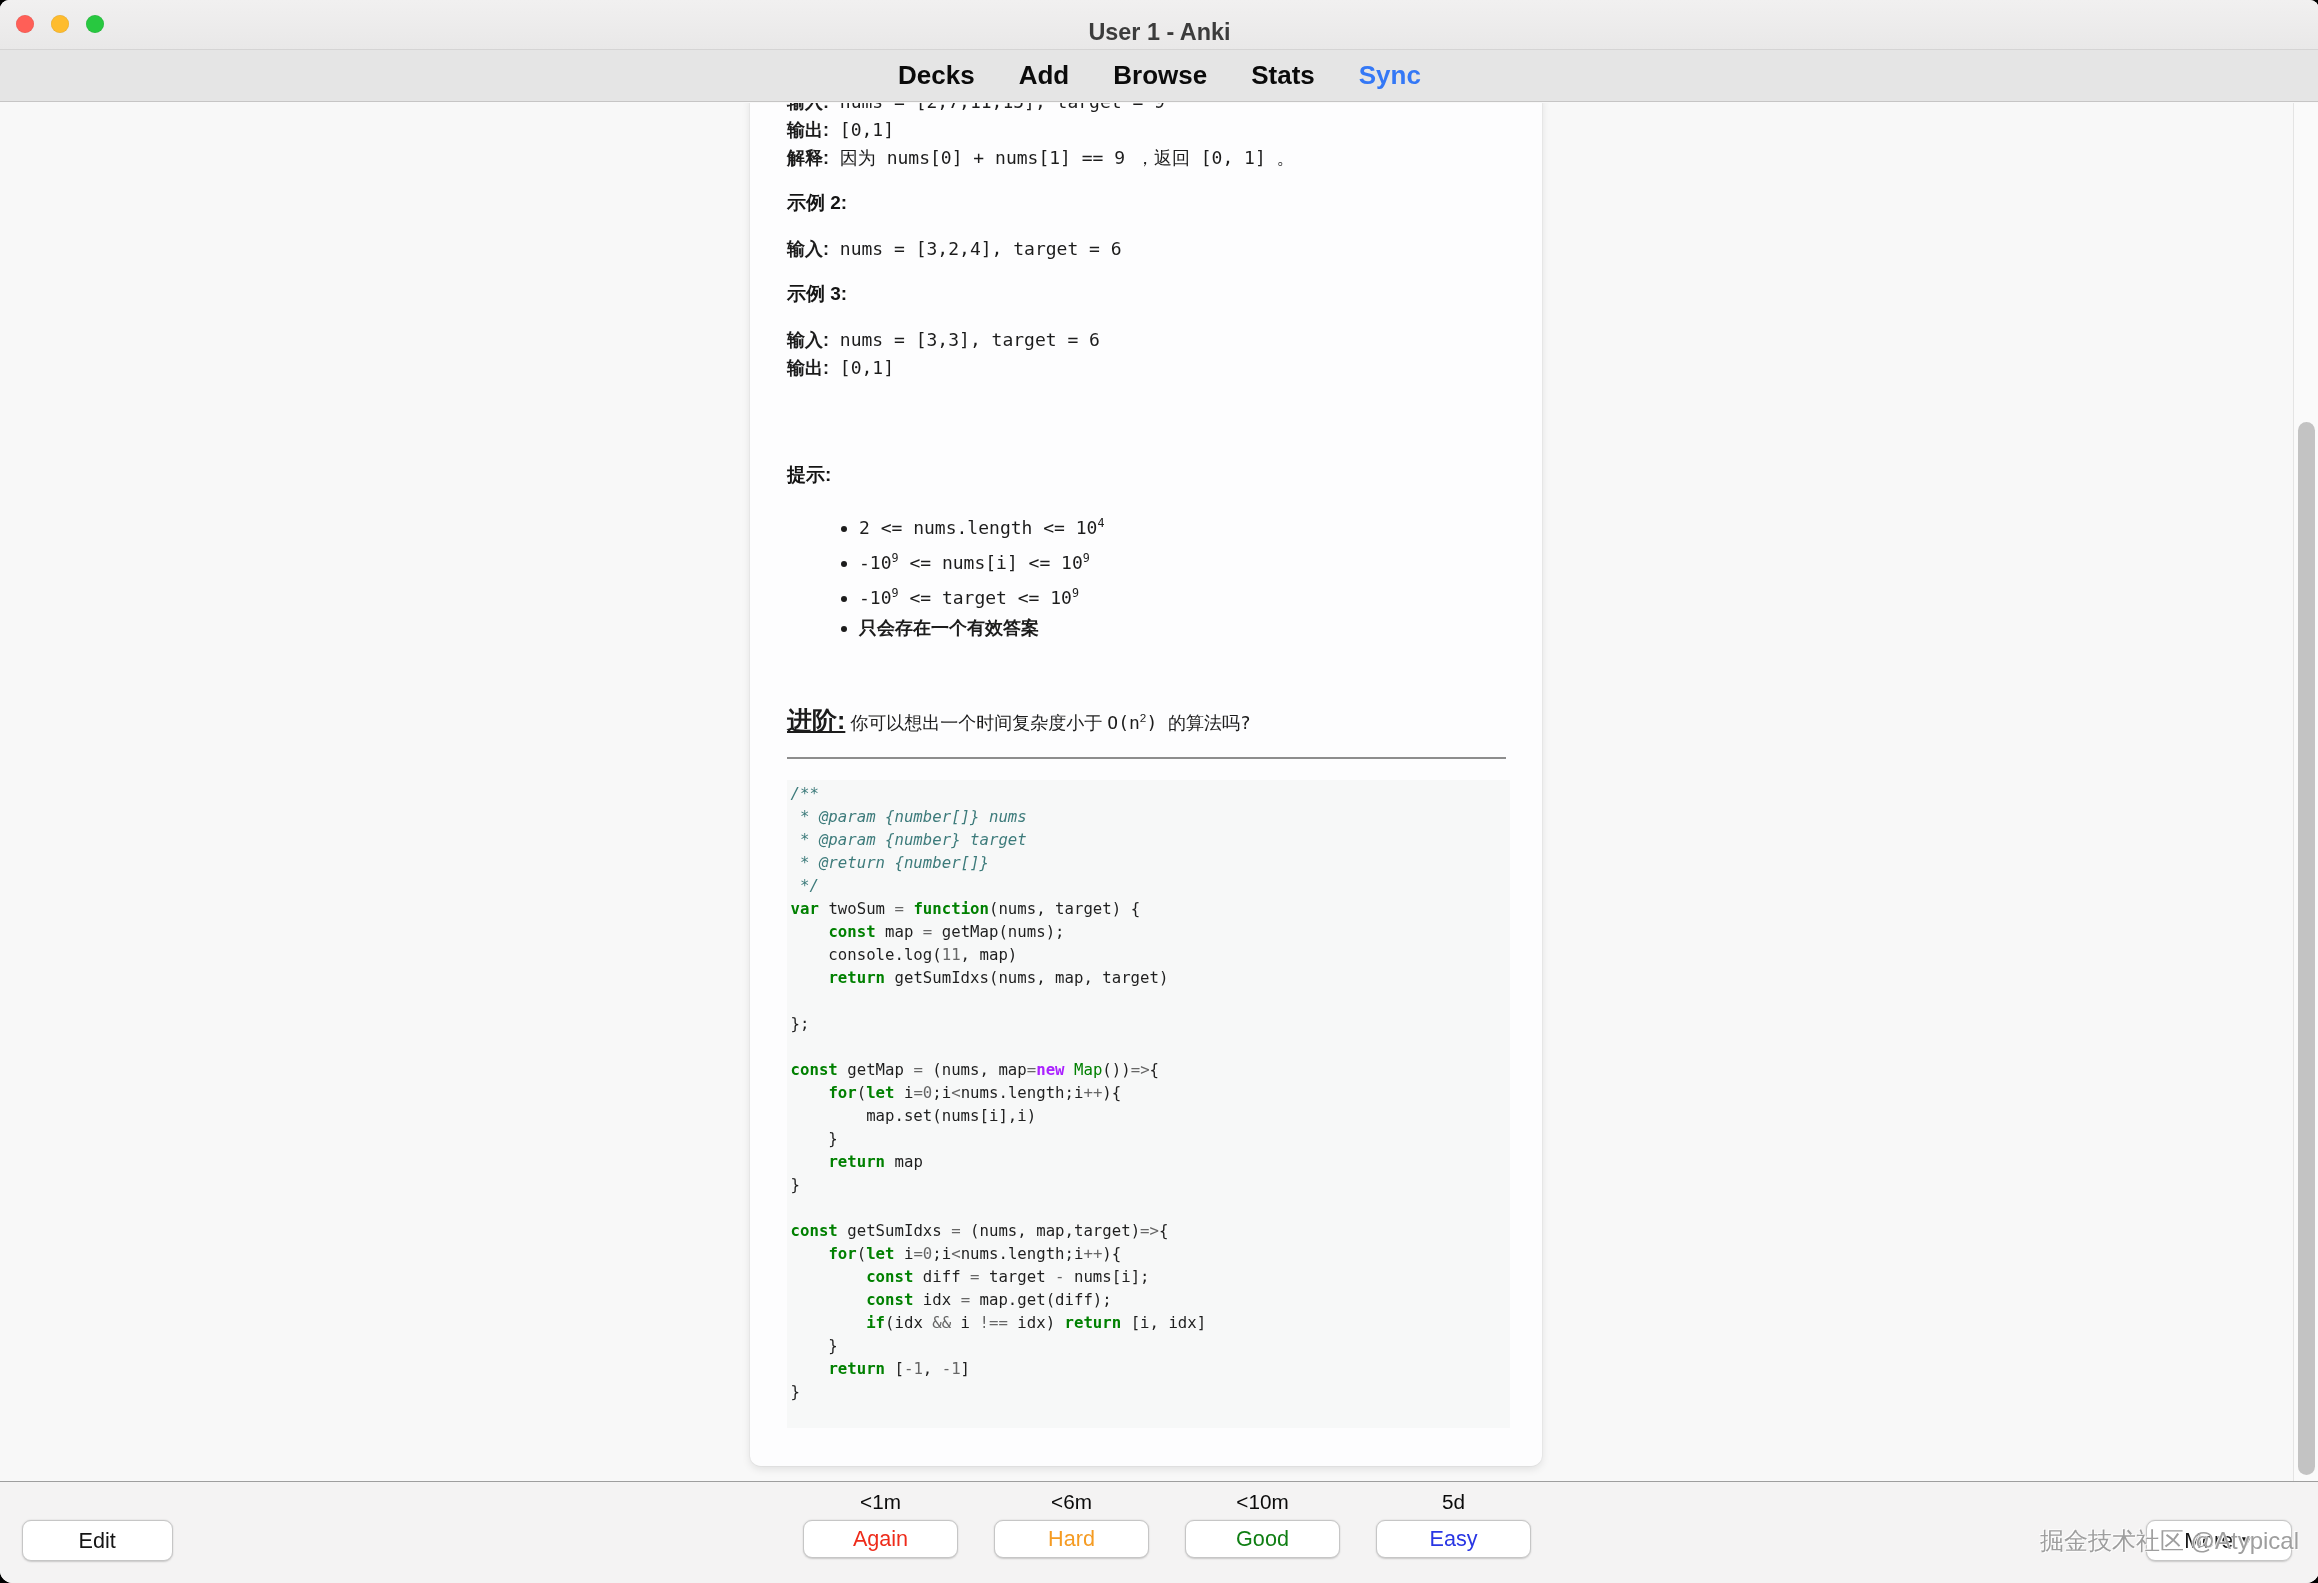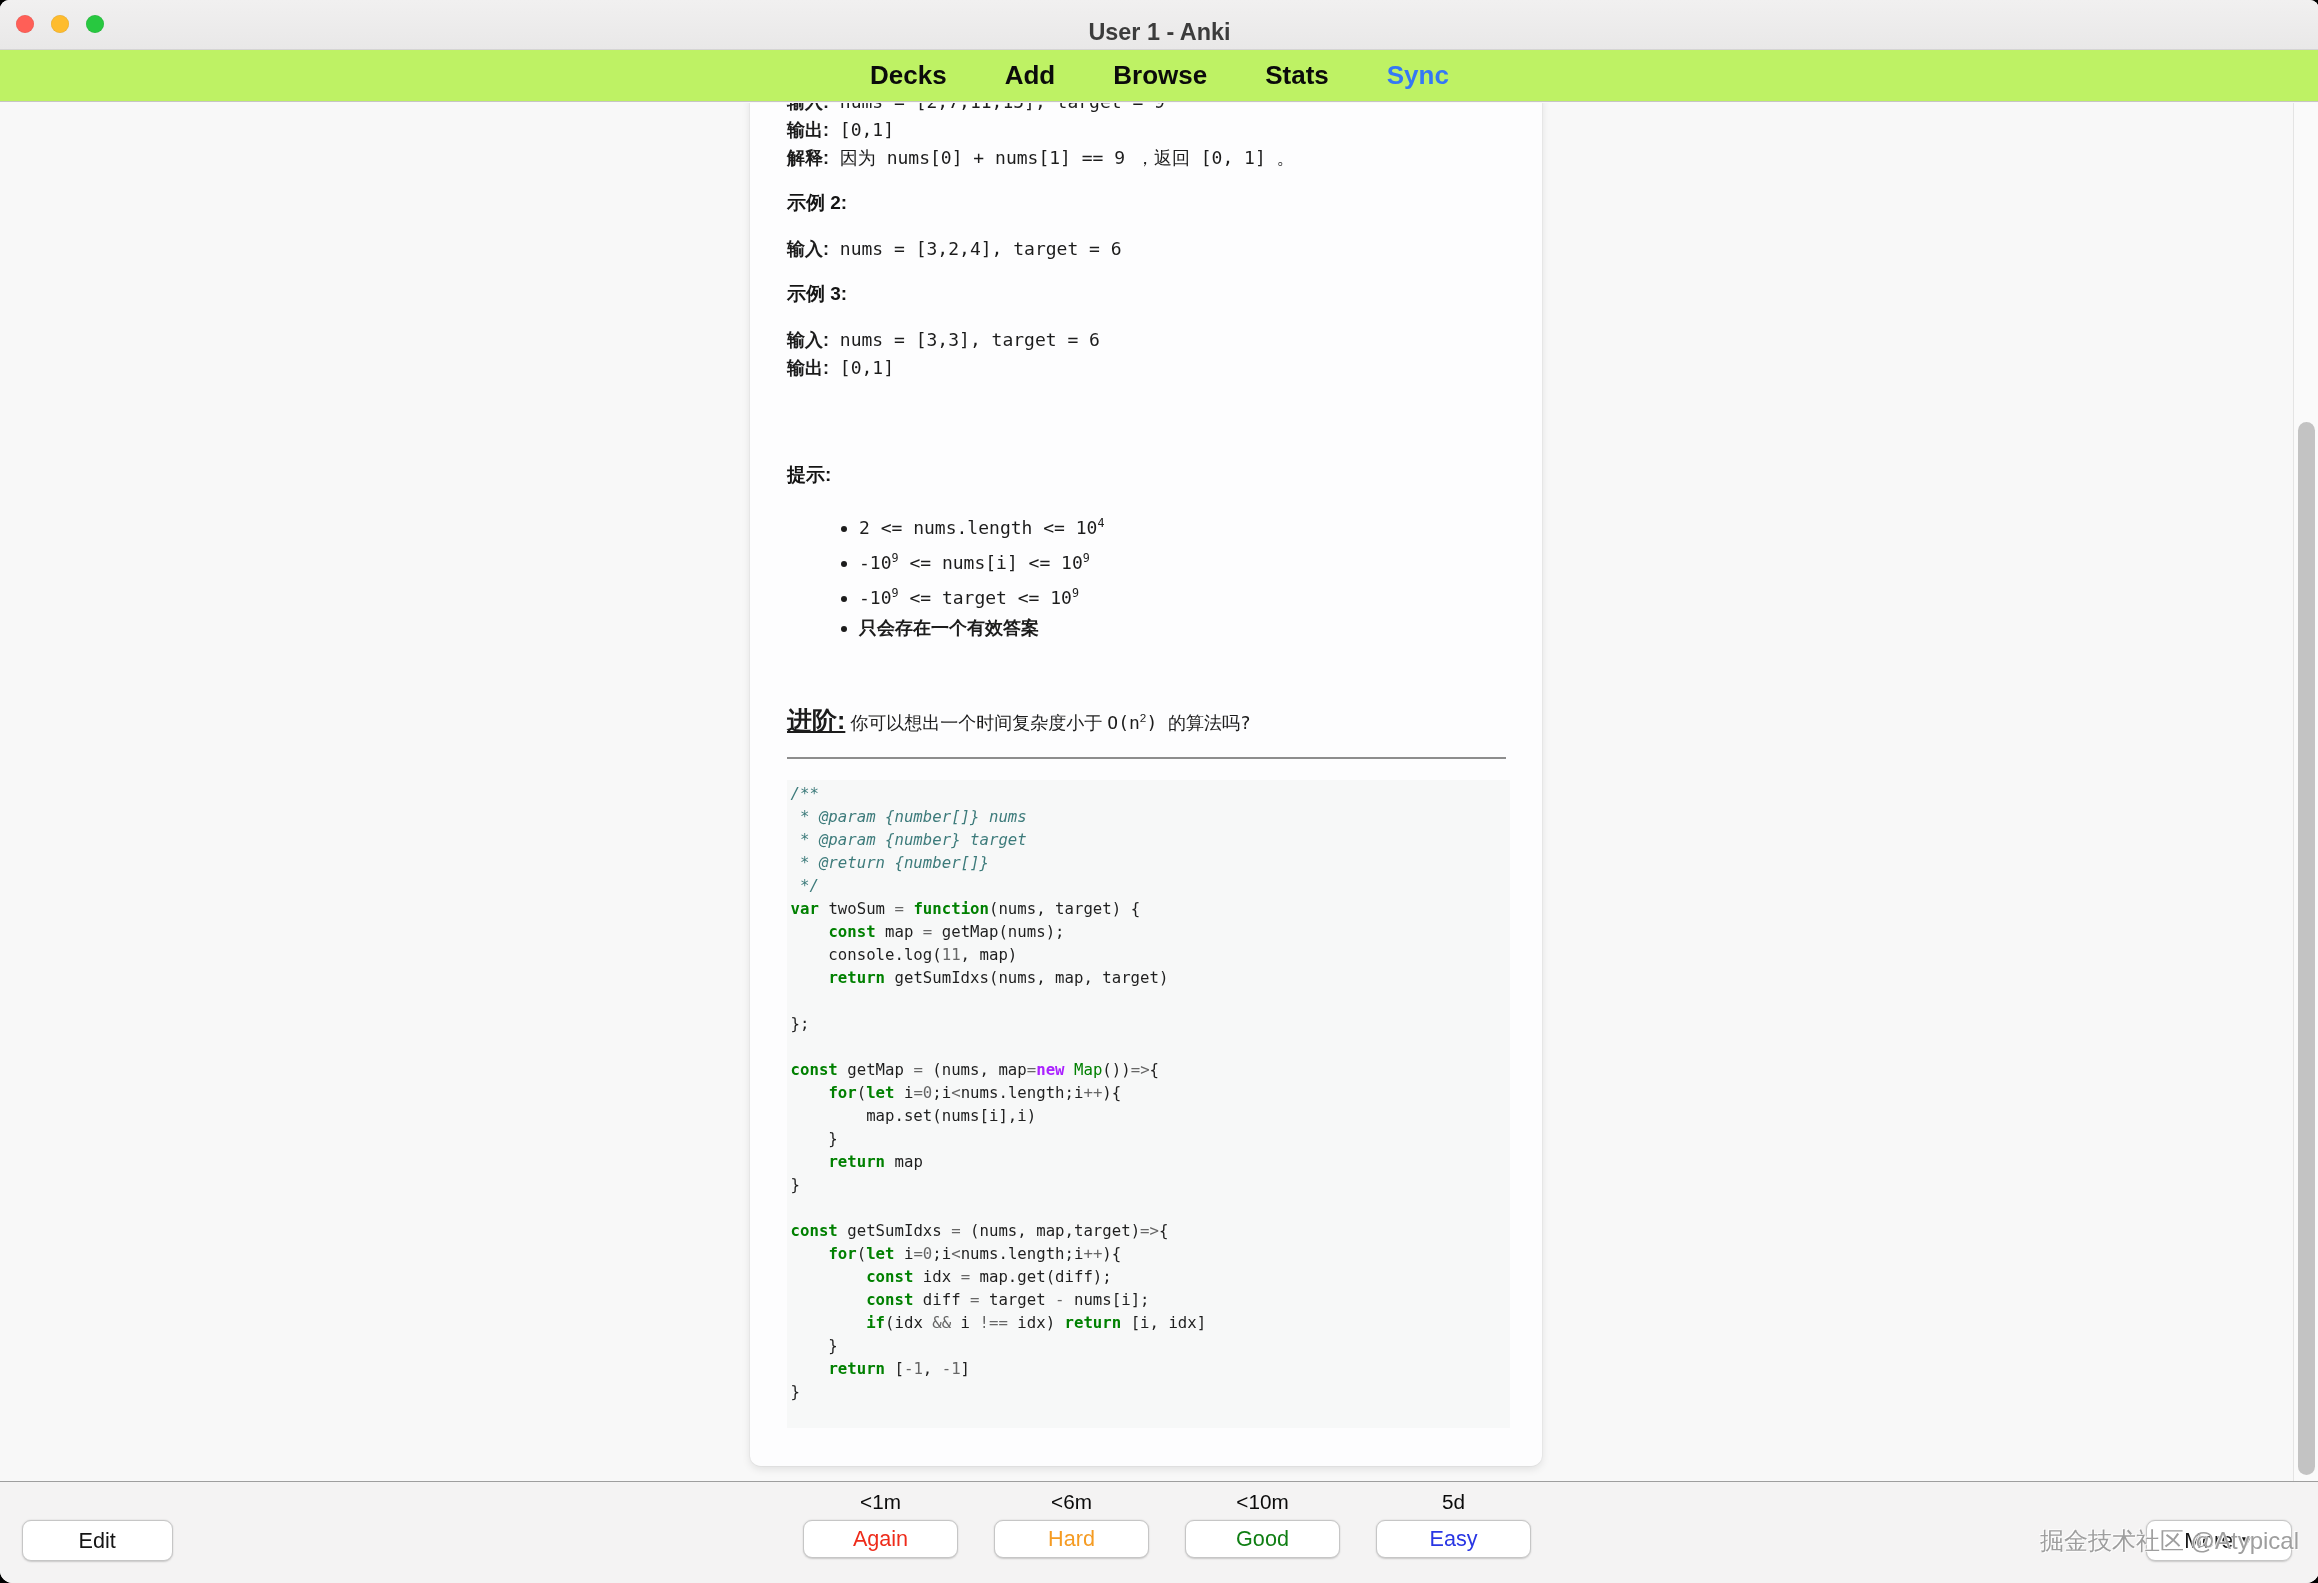--- a/index.html
+++ b/index.html
@@ -9,22 +9,22 @@
 
   
   .titlebar{position:absolute;top:0;left:0;right:0;height:49px;
             background:linear-gradient(#f1f0f0,#e9e8e8);border-bottom:0.9px solid #d5d4d4;}
   .lights{position:absolute;left:16px;top:15.3px;display:flex;gap:17px;}
   .light{width:18px;height:18px;border-radius:50%;box-shadow:inset 0 0 0.9px rgba(0,0,0,.25);}
   .wtitle{position:absolute;left:0;right:0;top:8px;height:49px;line-height:49px;text-align:center;
           font-size:23.4px;font-weight:bold;color:#3c3c3c;}
 
   
-  .navbar{position:absolute;top:50px;left:0;right:0;height:51px;background:#bef264;
-          border-bottom:1.8px solid #c6c5c5;display:flex;justify-content:center;align-items:center;gap:58px;}
+  .navbar{position:absolute;top:50px;left:0;right:0;height:51px;background:#e5e5e5;
+          border-bottom:1.8px solid #c6c5c5;display:flex;justify-content:center;align-items:center;gap:44px;}
   .nav-item{font-size:26px;font-weight:bold;color:#0b0b0b;cursor:default;}
   .nav-item.active{color:#3478f6;}
 
   
   .main{position:absolute;top:103px;left:0;right:0;height:1378px;background:#f8f8f8;overflow:hidden;}
   .card{position:absolute;left:750px;top:-10.8px;width:792px;height:1374px;background:#fdfdfe;
         border-radius:10.8px;box-shadow:0 2.7px 9px rgba(0,0,0,.10),0 0 0 0.9px rgba(0,0,0,.03);
         box-sizing:border-box;padding:10.8px 31px 0 37px;overflow:hidden;}
 
   .pre{font-family:"DejaVu Sans Mono","Liberation Mono",monospace;font-size:18px;line-height:27px;color:#1c1c1c;margin:0;}
@@ -144,22 +144,22 @@
           <div class="code-line"></div>
           <div class="code-line"><span class="tk-k">const</span><span> getMap </span><span class="tk-o">=</span><span> (nums, map</span><span class="tk-o">=</span><span class="tk-ow">new</span><span> </span><span class="tk-nb">Map</span><span>())</span><span class="tk-o">=&gt;</span><span>{</span></div>
           <div class="code-line"><span>    </span><span class="tk-k">for</span><span>(</span><span class="tk-k">let</span><span> i</span><span class="tk-o">=</span><span class="tk-m">0</span><span>;i</span><span class="tk-o">&lt;</span><span>nums.length;i</span><span class="tk-o">++</span><span>){</span></div>
           <div class="code-line"><span>        map.set(nums[i],i)</span></div>
           <div class="code-line"><span>    }</span></div>
           <div class="code-line"><span>    </span><span class="tk-k">return</span><span> map</span></div>
           <div class="code-line"><span>}</span></div>
           <div class="code-line"></div>
           <div class="code-line"><span class="tk-k">const</span><span> getSumIdxs </span><span class="tk-o">=</span><span> (nums, map,target)</span><span class="tk-o">=&gt;</span><span>{</span></div>
           <div class="code-line"><span>    </span><span class="tk-k">for</span><span>(</span><span class="tk-k">let</span><span> i</span><span class="tk-o">=</span><span class="tk-m">0</span><span>;i</span><span class="tk-o">&lt;</span><span>nums.length;i</span><span class="tk-o">++</span><span>){</span></div>
+          <div class="code-line"><span>        </span><span class="tk-k">const</span><span> diff </span><span class="tk-o">=</span><span> target </span><span class="tk-o">-</span><span> nums[i];</span></div>
           <div class="code-line"><span>        </span><span class="tk-k">const</span><span> idx </span><span class="tk-o">=</span><span> map.get(diff);</span></div>
-          <div class="code-line"><span>        </span><span class="tk-k">const</span><span> diff </span><span class="tk-o">=</span><span> target </span><span class="tk-o">-</span><span> nums[i];</span></div>
           <div class="code-line"><span>        </span><span class="tk-k">if</span><span>(idx </span><span class="tk-o">&amp;&amp;</span><span> i </span><span class="tk-o">!==</span><span> idx) </span><span class="tk-k">return</span><span> [i, idx]</span></div>
           <div class="code-line"><span>    }</span></div>
           <div class="code-line"><span>    </span><span class="tk-k">return</span><span> [</span><span class="tk-m">-1</span><span>, </span><span class="tk-m">-1</span><span>]</span></div>
           <div class="code-line"><span>}</span></div>
         </div>
 
     </div>
 
     <div class="scrolltrack">
       <div class="scrollthumb"></div>

